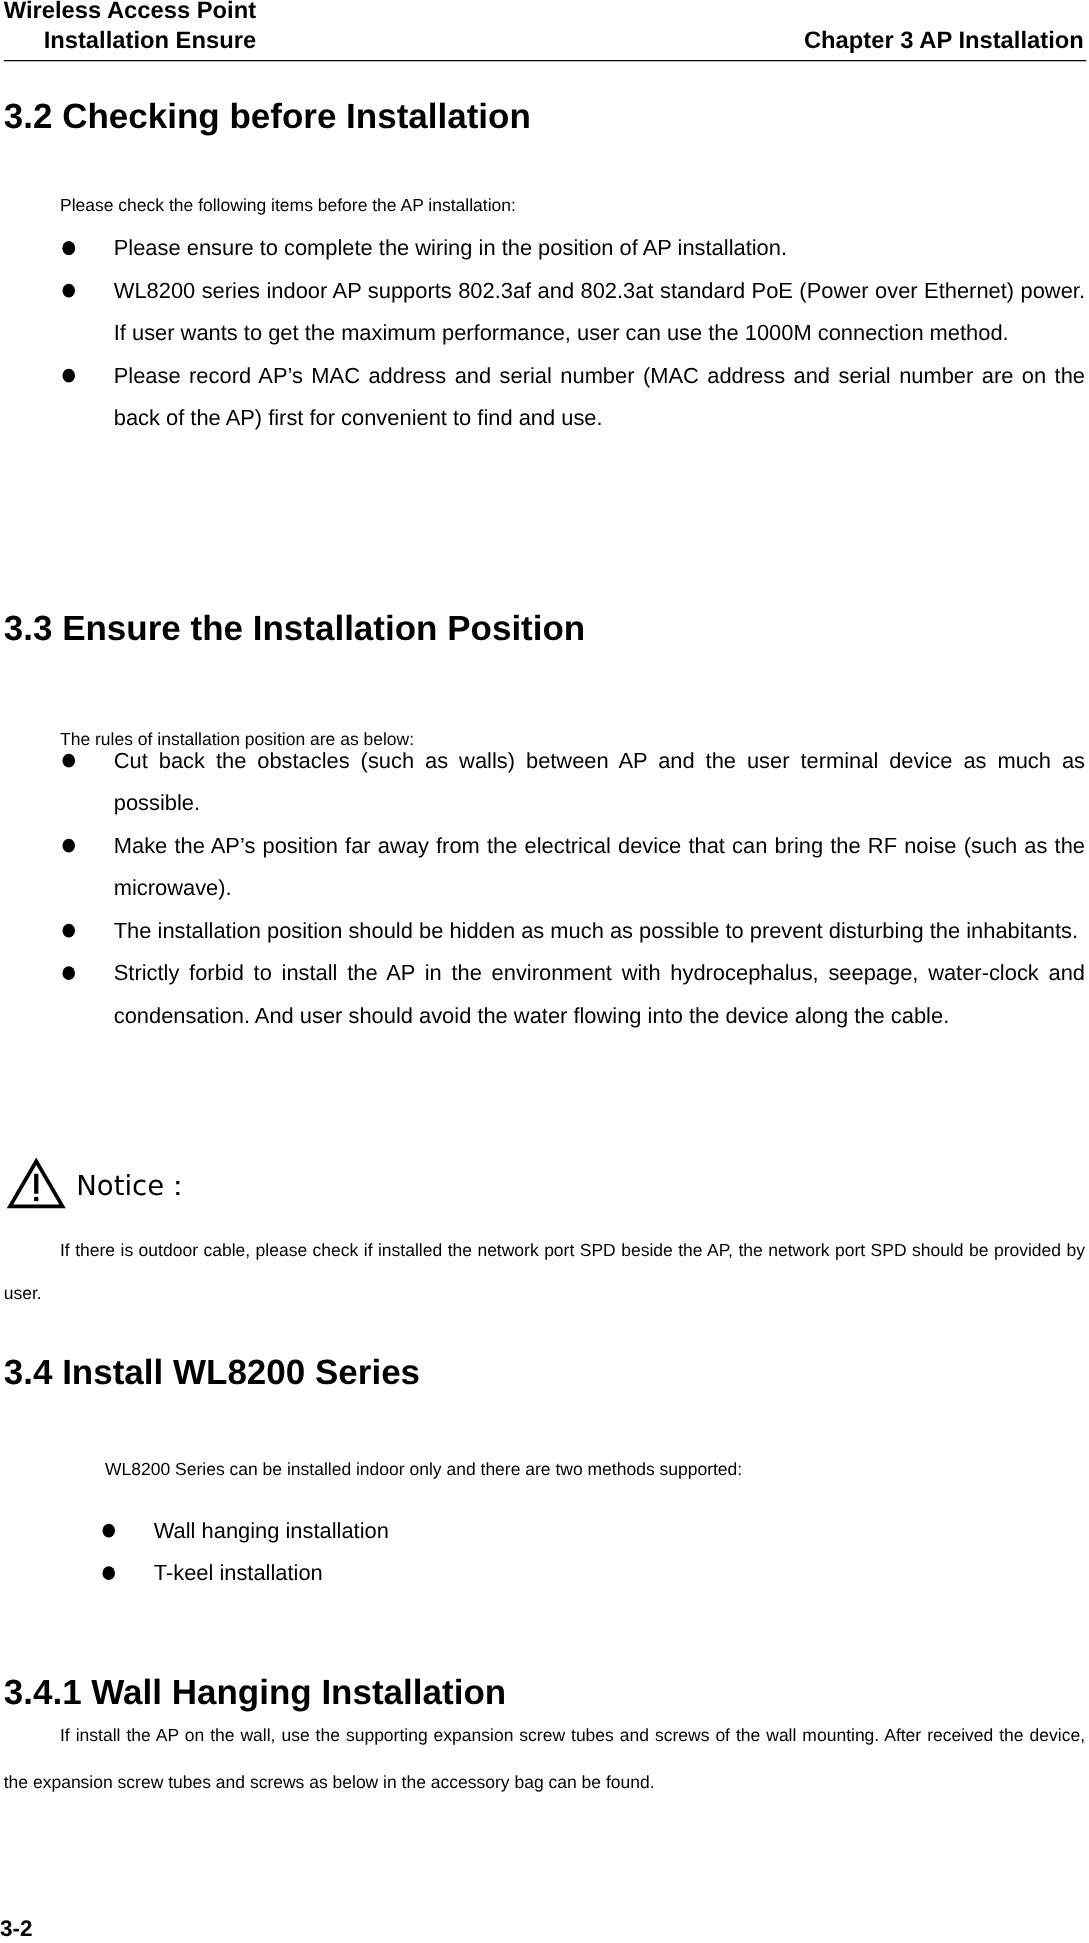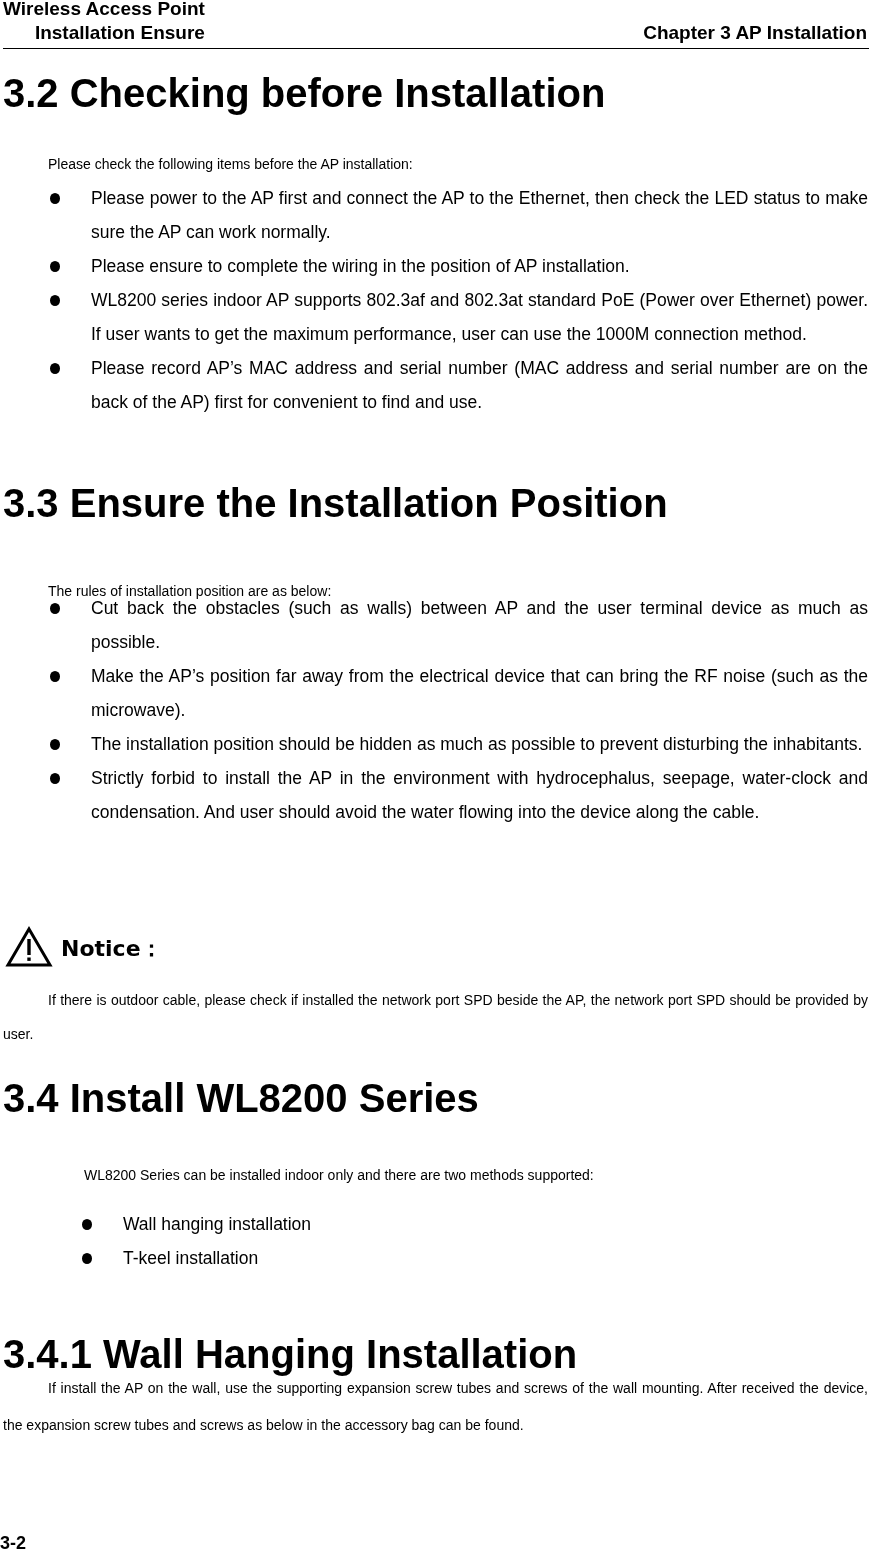--- a/index.html
+++ b/index.html
@@ -34,21 +34,21 @@
     }
     .header .right {
       position: absolute;
       right: 2px;
       top: 21px;
     }
     .h2 {
       position: absolute;
       left: 3px;
       font-weight: bold;
-      font-size: 40px;
+      font-size: 28px;
       line-height: 34px;
       white-space: nowrap;
     }
     .para {
       position: absolute;
       font-size: 14px;
       line-height: 34px;
       text-align: justify;
     }
     .lead {
@@ -86,21 +86,21 @@
     }
     .notice {
       position: absolute;
       left: 5px;
       top: 926px;
       display: flex;
       align-items: center;
       height: 46px;
     }
     .notice .label {
-      font-weight: bold;
+      font-weight: normal;
       font-size: 22px;
       margin-left: 8px;
       font-family: "DejaVu Sans", sans-serif;
       text-align: right;
     }
     .footer {
       position: absolute;
       left: 0;
       width: 871px;
       top: 1533px;
@@ -116,21 +116,21 @@
   <div class="left">
     <div>Wireless Access Point</div>
     <div>Installation Ensure</div>
   </div>
   <div class="right">Chapter 3 AP Installation</div>
 </div>
 
 <div class="h2" style="top:76px;">3.2 Checking before Installation</div>
 <div class="para lead" style="top:147px;">Please check the following items before the AP installation:</div>
 <ul class="bullets" style="top:181px;">
-  <li><span class="dot"></span><span>Please power to the AP first and connect the AP to the Ethernet, then check the LED status to make sure the AP can work normally.</span></li>
+  <li><span class="dot"></span></li>
   <li><span class="dot"></span><span>Please ensure to complete the wiring in the position of AP installation.</span></li>
   <li><span class="dot"></span><span>WL8200 series indoor AP supports 802.3af and 802.3at standard PoE (Power over Ethernet) power. If user wants to get the maximum performance, user can use the 1000M connection method.</span></li>
   <li><span class="dot"></span><span>Please record AP’s MAC address and serial number (MAC address and serial number are on the back of the AP) first for convenient to find and use.</span></li>
 </ul>
 
 <div class="h2" style="top:486px;">3.3 Ensure the Installation Position</div>
 <div class="para lead" style="top:561px;margin-top:13px;">The rules of installation position are as below:</div>
 <ul class="bullets" style="top:591px;">
   <li><span class="dot"></span><span>Cut back the obstacles (such as walls) between AP and the user terminal device as much as possible.</span></li>
   <li><span class="dot"></span><span>Make the AP’s position far away from the electrical device that can bring the RF noise (such as the microwave).</span></li>

